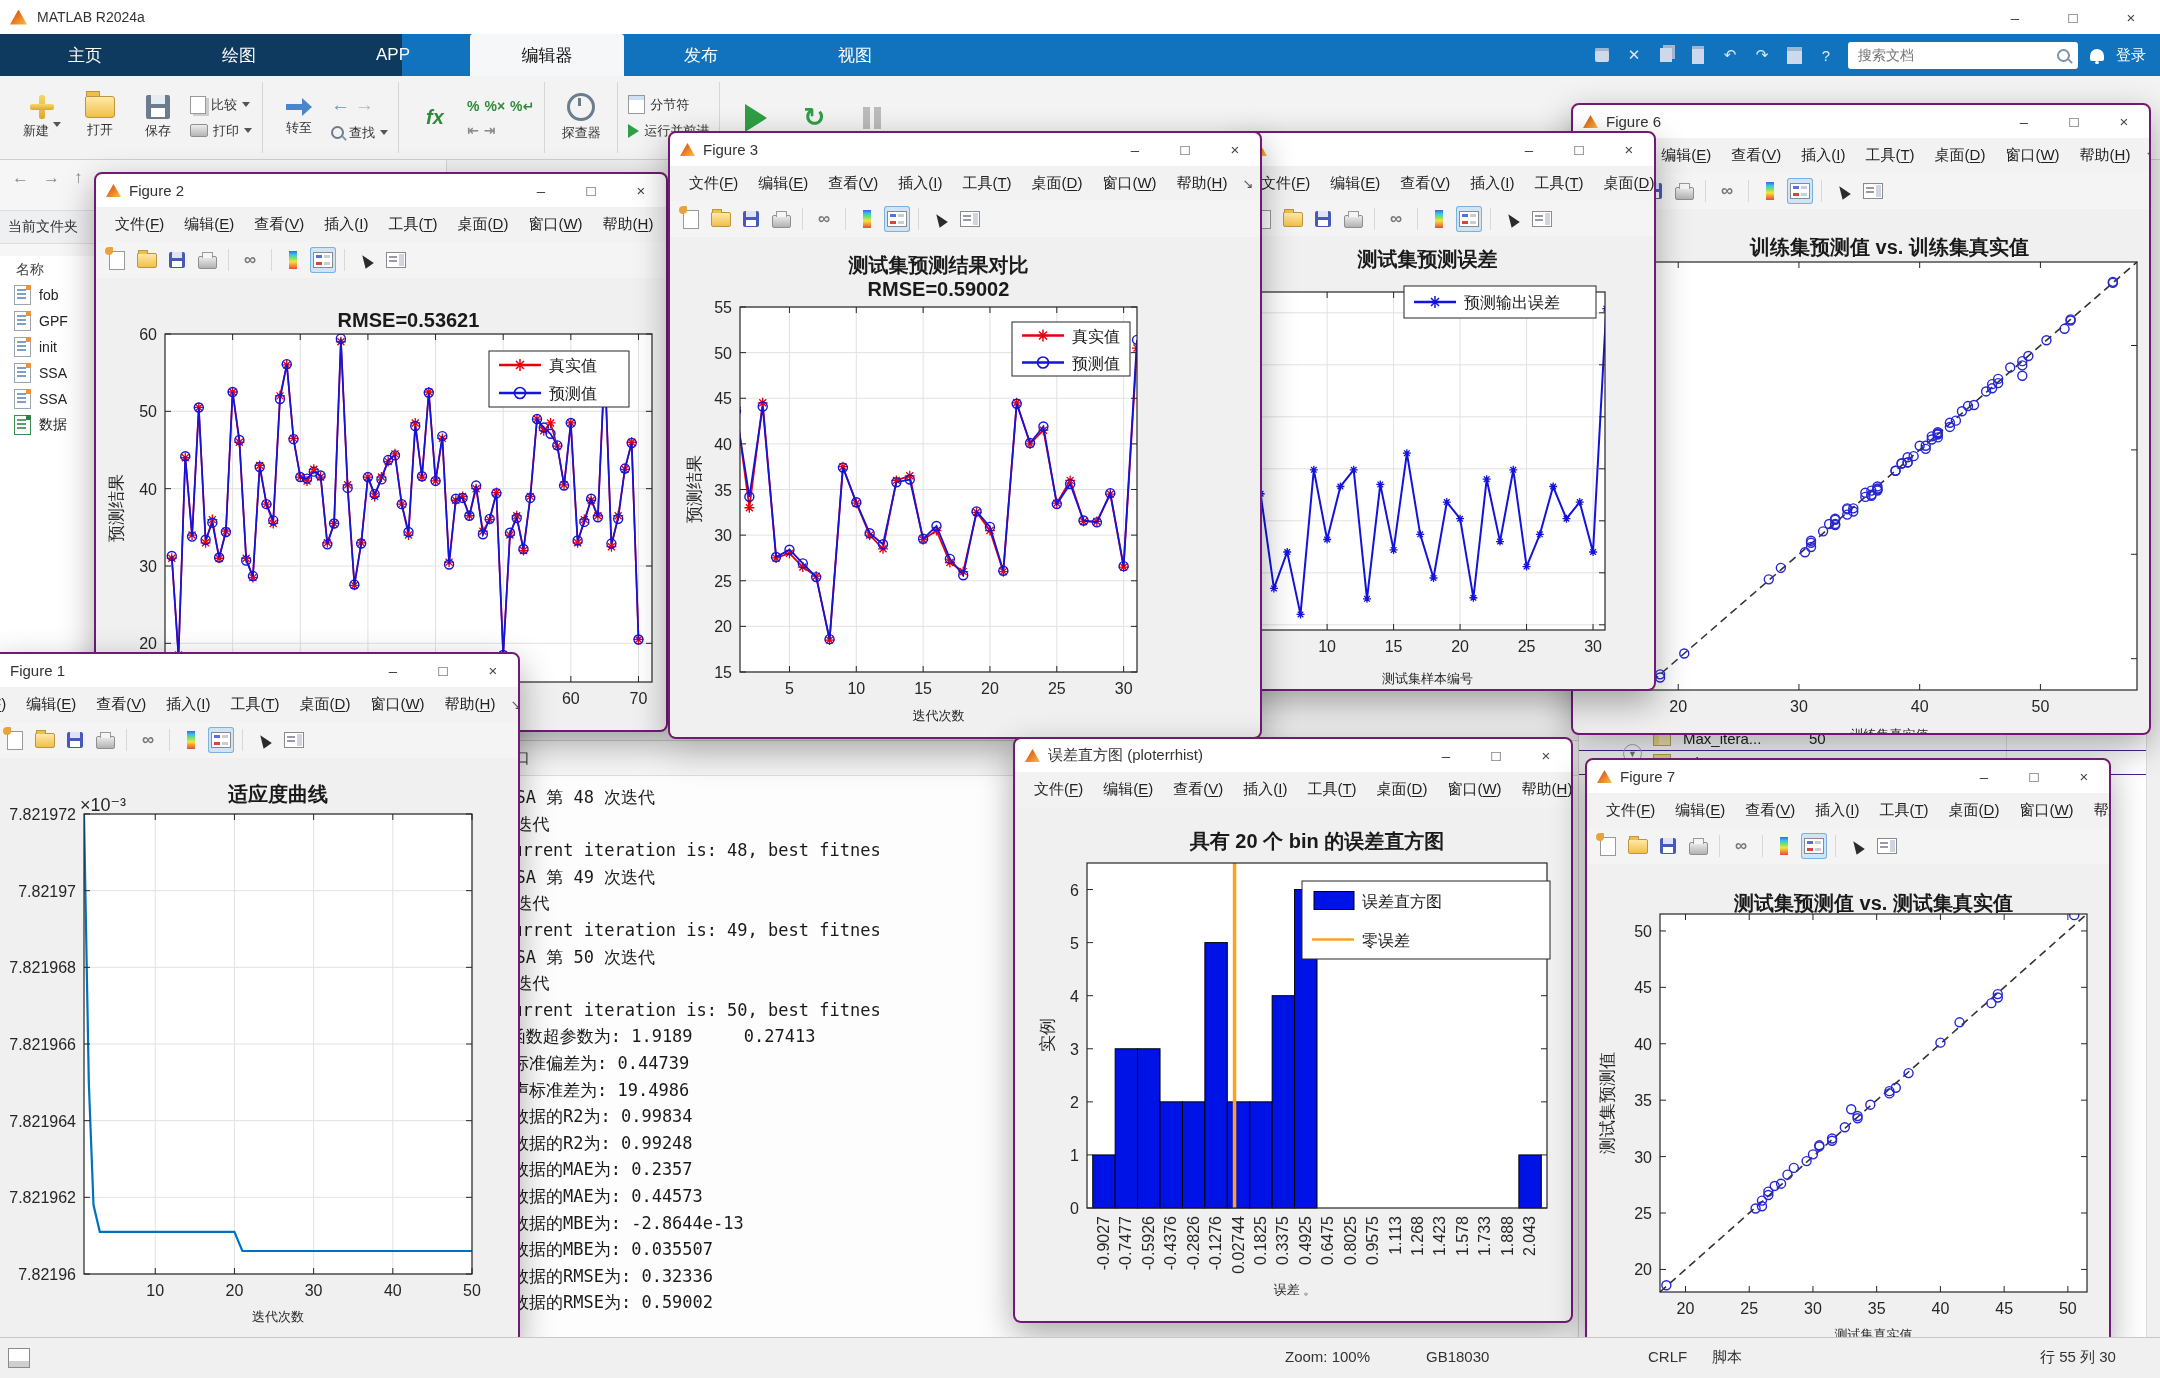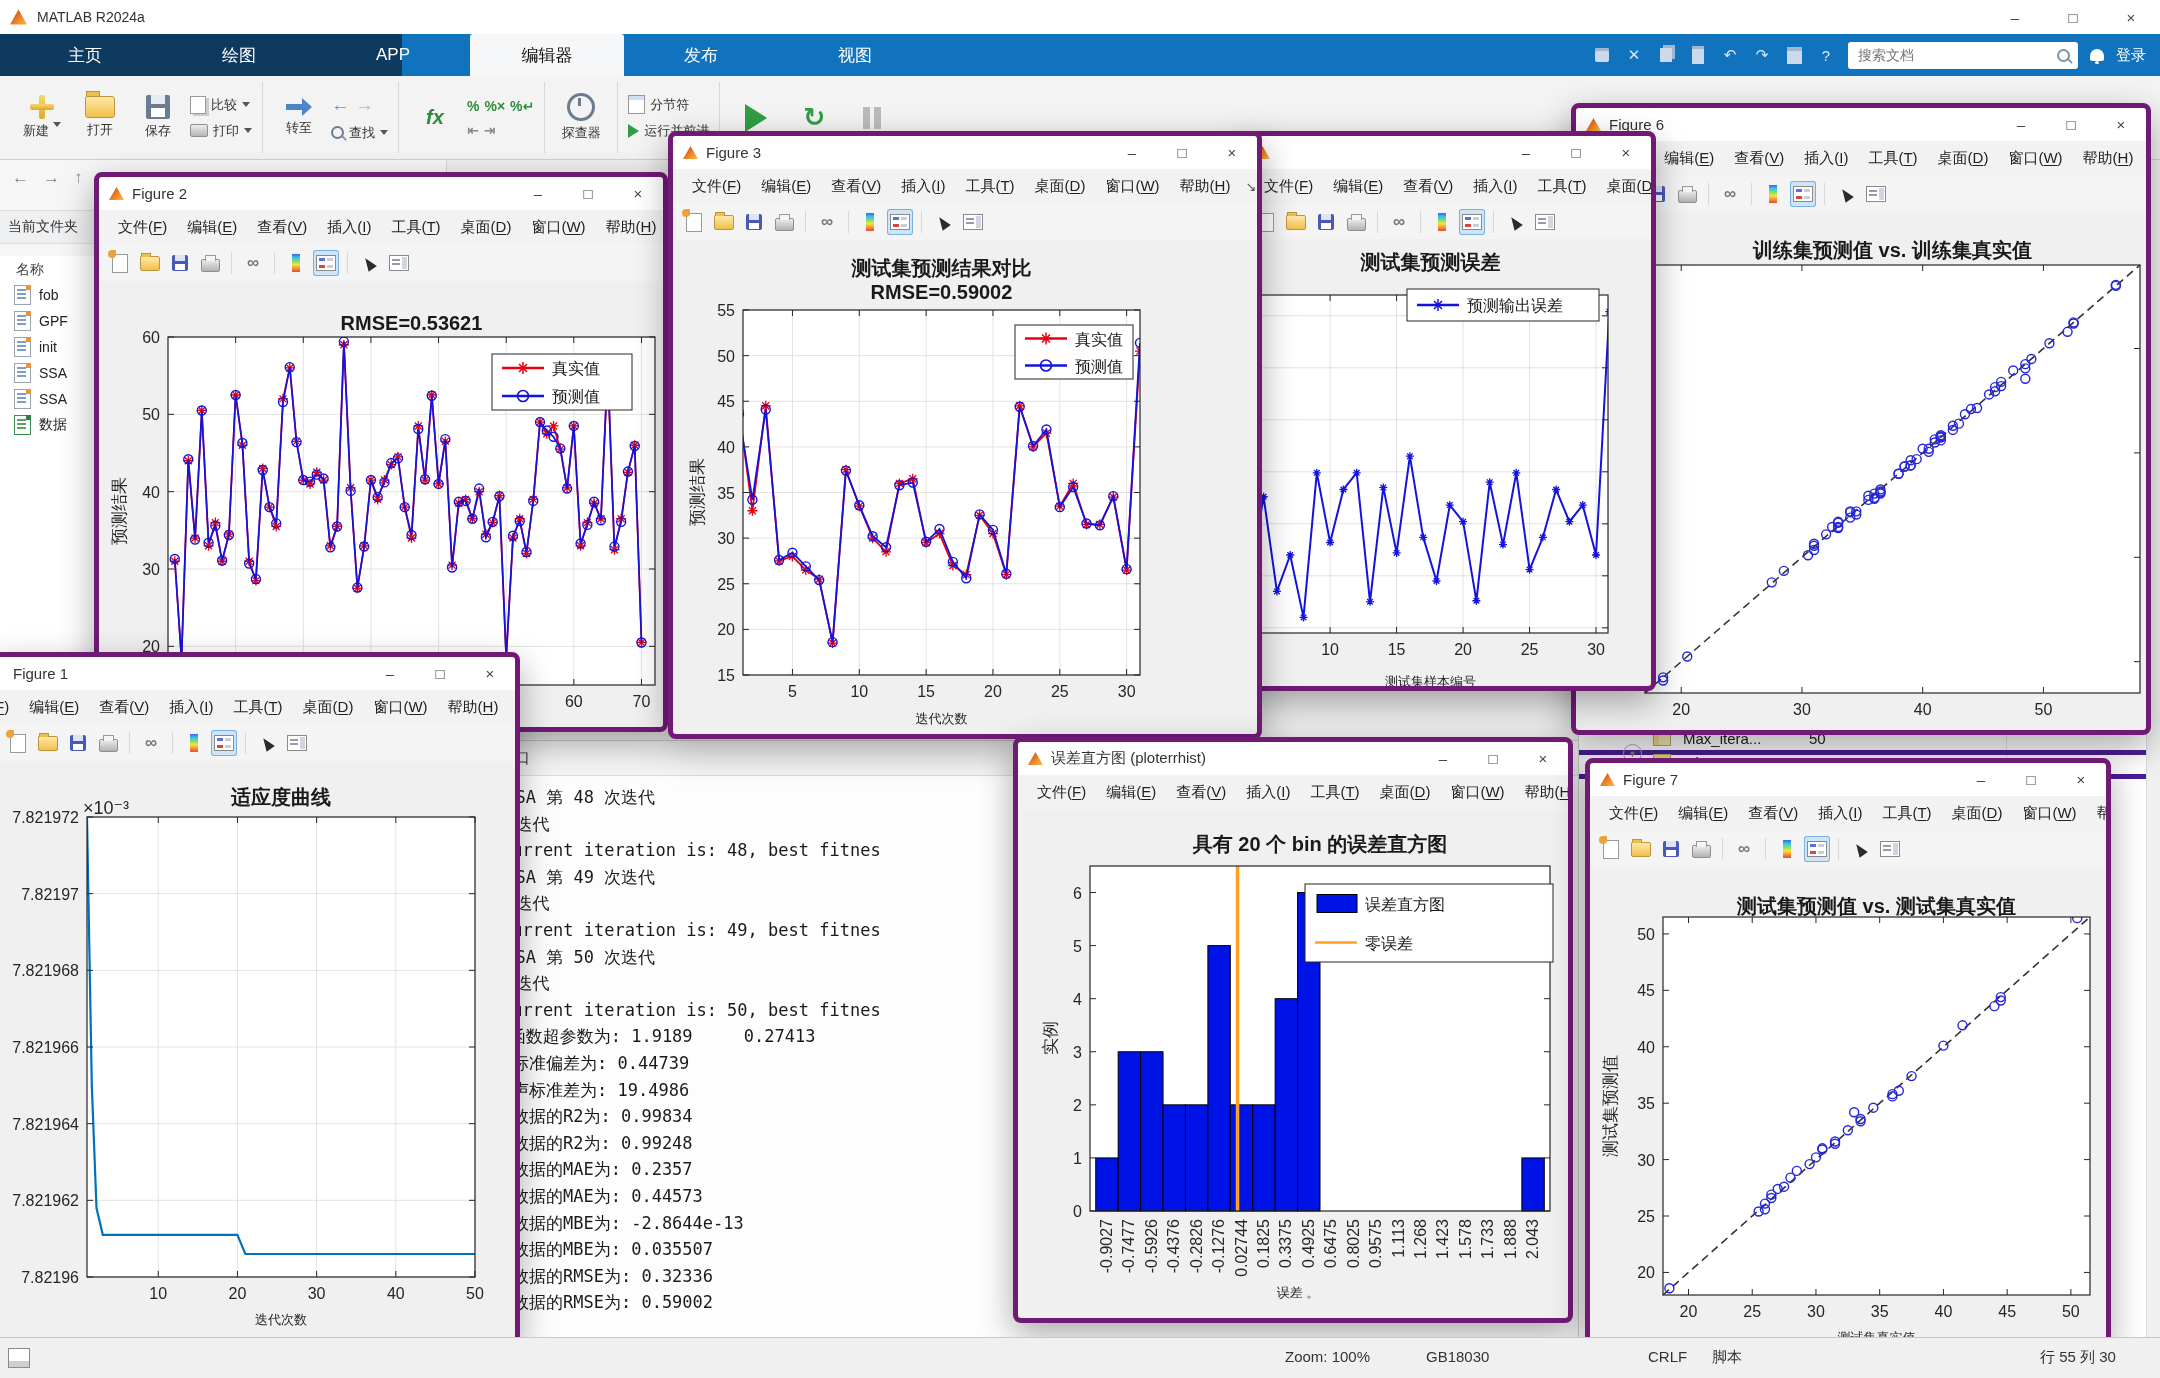--- a/index.html
+++ b/index.html
@@ -71,30 +71,30 @@
   .fico::before{content:"";position:absolute;left:2px;top:3px;width:9px;height:2px;background:#7f9fc6;box-shadow:0 4px 0 #7f9fc6,0 8px 0 #7f9fc6}
   .fico::after{content:"";position:absolute;right:-1px;top:-1px;width:5px;height:5px;background:#e8943d}
   .fico.xls{border-color:#3d8b4f}.fico.xls::before{background:#58a368;box-shadow:0 4px 0 #58a368,0 8px 0 #58a368}.fico.xls::after{background:#2f7d43}
   .cmdpanel{position:absolute;left:447px;top:740px;width:1131px;bottom:40px;background:#fdfdfd;border-top:1px solid #ccc}
   .cmd-head{height:34px;background:#f5f5f5;border-bottom:1px solid #ddd;display:flex;align-items:center;padding-left:8px;font-size:15px;color:#333}
   .cmdlines{padding:8px 0 0 14px;font-family:"DejaVu Sans Mono","Liberation Mono",monospace;font-size:17px;color:#1a1a1a}
   .cmdline{white-space:pre;line-height:26.6px}
   .editorbg{position:absolute;left:447px;top:160px;width:1131px;height:580px;background:#efefef}
   .workspace{position:absolute;left:1578px;top:160px;width:582px;bottom:40px;background:#fff;border-left:1px solid #d4d4d4}
   .ws-vline{position:absolute;left:427px;top:0;bottom:0;width:1px;background:#e4e4e4}
-  .ws-row{position:absolute;left:0;width:100%;height:24px;display:flex;align-items:center;border-bottom:5px solid #4c1d95;font-size:15px;color:#222}
+  .ws-row{position:absolute;left:0;width:100%;height:24px;display:flex;align-items:center;border-bottom:1px solid #4c1d95;font-size:15px;color:#222}
   .ws-ico{width:16px;height:14px;margin-left:74px;margin-right:12px;background:#f6e9b8;border:1px solid #b9a75a;box-shadow:inset 5px 0 0 #efd98a,inset 0 4px 0 #efd98a}
   .ws-val{position:absolute;left:230px}
   .ws-drop{position:absolute;left:44px;width:17px;height:17px;border:1px solid #aaa;border-radius:50%;color:#777;font-size:9px;display:flex;align-items:center;justify-content:center}
   .ws-scroll{position:absolute;right:0;top:0;bottom:0;width:14px;background:#f0f0f0;border-left:1px solid #ddd}
   .statusbar{position:absolute;left:0;bottom:0;width:2160px;height:40px;background:#f0f0f0;border-top:1px solid #c8c8c8;display:flex;align-items:center;font-size:15px;color:#333;z-index:40}
   .sb-dock{width:20px;height:18px;border:1px solid #8a8a8a;background:#fff;box-shadow:inset 0 -6px 0 #cfcfcf;margin-left:8px}
   .sb-item{position:absolute;top:10px}
   
-  .figwin{position:absolute;background:#c2410c;border:5px solid #701a75;border-radius:8px;box-shadow:0 12px 34px rgba(0,0,0,.33);overflow:hidden;box-sizing:border-box}
+  .figwin{position:absolute;background:#c2410c;border:2px solid #701a75;border-radius:8px;box-shadow:0 12px 34px rgba(0,0,0,.33);overflow:hidden;box-sizing:border-box}
   .fig-titlebar{height:33px;background:#fff;display:flex;align-items:center;gap:8px;padding-left:10px}
   .fig-titlebar .ml-logo{width:15px;height:13px}
   .fig-title{font-size:15px;color:#333}
   .fig-titlebar .winbtn{height:33px;width:50px}
   .fig-menubar{height:35px;background:#f2f2f2;display:flex;align-items:center;gap:2px;padding-left:10px;font-size:15px;color:#222;white-space:nowrap}
   .menu-item{padding:0 9px}
   .menu-item u{text-underline-offset:2px}
   .menu-overflow{color:#555;font-size:13px;padding-left:4px}
   .fig-toolbar{height:36px;background:#f4f4f4;border-bottom:1px solid #e0e0e0;display:flex;align-items:center;gap:4px;padding-left:8px}
   .tcell{width:26px;height:26px;display:flex;align-items:center;justify-content:center;border-radius:3px}

